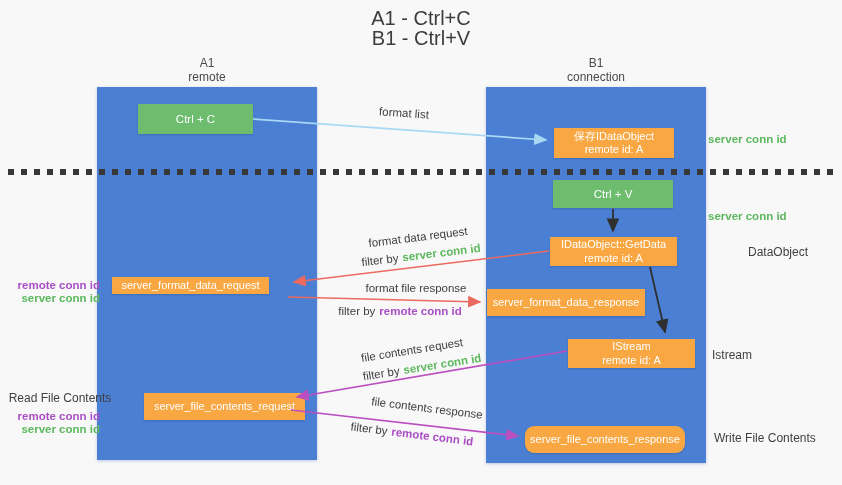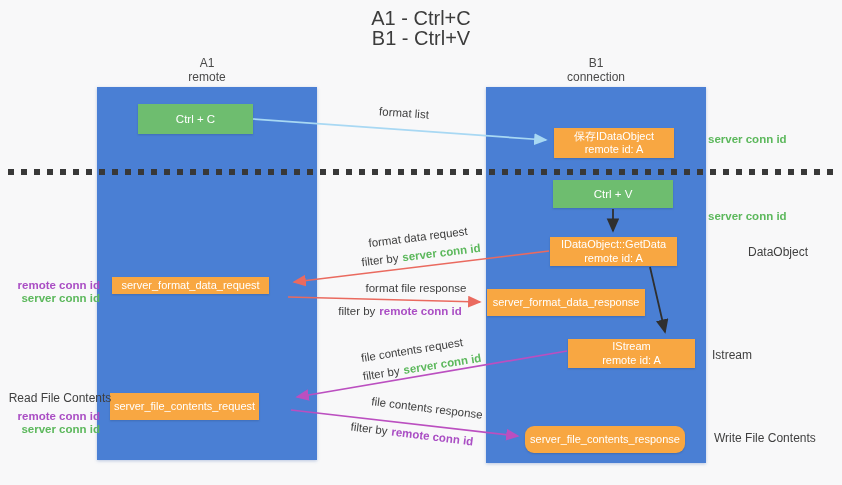--- a/index.html
+++ b/index.html
@@ -72,21 +72,21 @@
   <div class="node" style="left:112px;top:277px;width:157px;height:17px;">
     <span>server_format_data_request</span>
   </div>
   <div class="node" style="left:487px;top:289px;width:158px;height:27px;">
     <span>server_format_data_response</span>
   </div>
   <div class="node" style="left:568px;top:339px;width:127px;height:29px;">
     <span>IStream</span>
     <span>remote id: A</span>
   </div>
-  <div class="node" style="left:110px;top:393px;width:149px;height:27px;text-align:center;">
+  <div class="node" style="left:144px;top:393px;width:161px;height:27px;text-align:center;">
     <span>server_file_contents_request</span>
   </div>
   <div class="node" style="left:525px;top:426px;width:160px;height:27px;border-radius:9px;">
     <span>server_file_contents_response</span>
   </div>
 
   <svg class="overlay" width="842" height="485" viewBox="0 0 842 485">
     <defs>
       <marker id="mk-blue" markerWidth="9" markerHeight="8" refX="7" refY="3.5" orient="auto">
         <path d="M0,0 L8,3.5 L0,7 z" fill="#a8d8f3"></path>

